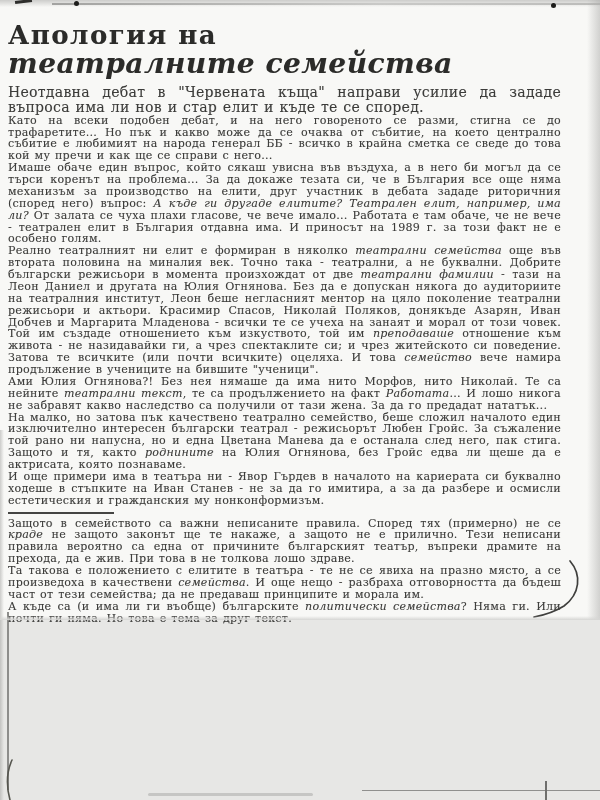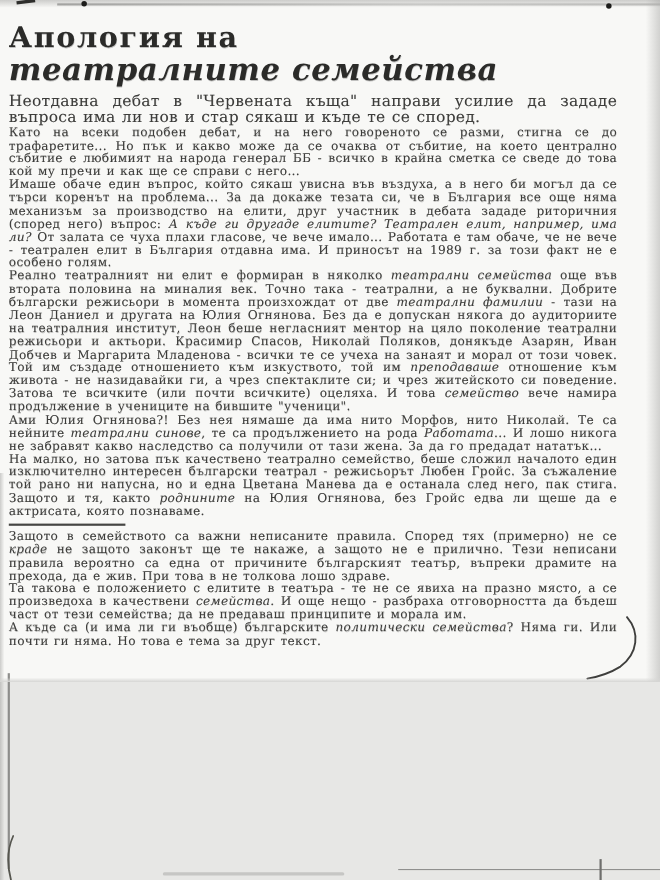--- a/index.html
+++ b/index.html
@@ -66,26 +66,27 @@
   <div class="reg-dot-left"></div>
   <div class="reg-dot-right"></div>
   <div class="right-edge"></div>
   <div class="left-edge"></div>
   <div class="left-margin-line"></div>
 
   <article>
     <h1>Апология на</h1>
     <h2>театралните семейства</h2>
     <div id="article-body">
-        <p class="para lead"><span>Неотдавна дебат в "</span><span class="b">Червената къща</span><span>" направи усилие да зададе въпроса има ли </span><span class="b">нов и стар сякаш</span><span> и къде те се според.</span></p>
+        <p class="para lead"><span>Неотдавна дебат в "</span><span class="b">Червената къща</span><span>" направи усилие да зададе въпроса има ли </span><span class="b">нов и стар елит</span><span> и къде те се според.</span></p>
         <p class="para"><span>Като на всеки подобен дебат, и на него говореното се разми, стигна се до трафаретите... Но пък и какво може да се очаква от събитие, на което централно събитие е любимият на народа генерал ББ - всичко в крайна сметка се сведе до това кой му пречи и как ще се справи с него...</span></p>
         <p class="para"><span>Имаше обаче един въпрос, който сякаш увисна във въздуха, а в него би могъл да се търси коренът на проблема... За да докаже тезата си, че в България все още няма механизъм за производство на елити, друг участник в дебата зададе риторичния (според него) въпрос: </span><span class="i">А къде ги другаде елитите? Театрален елит, например, има ли?</span><span> От залата се чуха плахи гласове, че вече имало... Работата е там обаче, че не </span><span class="b">вече</span><span> - театрален елит в България </span><span class="b">отдавна</span><span> има. И приносът на 1989 г. за този факт не е особено голям.</span></p>
         <p class="para"><span>Реално театралният ни елит е формиран в няколко </span><span class="i">театрални семейства</span><span> още във втората половина на миналия век. Точно така - театрални, а не буквални. Добрите български режисьори в момента произхождат от две </span><span class="i">театрални фамилии</span><span> - тази на </span><span class="b">Леон Даниел</span><span> и другата на </span><span class="b">Юлия Огнянова</span><span>. Без да е допускан някога до аудиториите на театралния институт, Леон беше негласният ментор на цяло поколение театрални режисьори и актьори. Красимир Спасов, Николай Поляков, донякъде Азарян, Иван Добчев и Маргарита Младенова - всички те се учеха на занаят и морал от този човек. Той им създаде отношението към изкуството, той им </span><span class="i">преподаваше</span><span> отношение към живота - не назидавайки ги, а чрез спектаклите си; и чрез житейското си поведение. Затова те всичките (или почти всичките) оцеляха. И това </span><span class="i">семейство</span><span> вече намира продължение в учениците на бившите "ученици".</span></p>
-        <p class="para"><span>Ами Юлия Огнянова?! Без нея нямаше да има нито Морфов, нито Николай. Те са нейните </span><span class="i">театрални синове</span><span>, те са продължението на рода </span><span class="i">Работата</span><span>... И лошо никога не забравят какво наследство са получили от тази жена. За да го предадат нататък...</span></p>
+        <p class="para"><span>Ами Юлия Огнянова?! Без нея нямаше да има нито Морфов, нито Николай. Те са нейните </span><span class="i">театрални текст</span><span>, те са продължението на факт </span><span class="i">Работата</span><span>... И лошо никога не забравят какво наследство са получили от тази жена. За да го предадат нататък...</span></p>
         <p class="para"><span>На малко, но затова пък качествено театрално семейство, беше сложил началото един изключително интересен български театрал - режисьорът </span><span class="b">Любен Гройс</span><span>. За съжаление той рано ни напусна, но и една Цветана Манева да е останала след него, пак стига. Защото и тя, както </span><span class="i">роднините</span><span> на Юлия Огнянова, без Гройс едва ли щеше да е актрисата, която познаваме.</span></p>
+        <p class="para"><span>И още примери има в театъра ни - Явор Гърдев в началото на кариерата си буквално ходеше в стъпките на </span><span class="b">Иван Станев</span><span> - не за да го имитира, а за да разбере и осмисли естетическия и гражданския му нонконформизъм.</span></p>
         <div class="rule"></div>
         <p class="para"><span>Защото в семейството са важни неписаните правила. Според тях (примерно) не се </span><span class="i">краде</span><span> не защото законът ще те накаже, а защото не е прилично. Тези неписани правила вероятно са една от причините българският театър, въпреки драмите на прехода, да е жив. При това в не толкова лошо здраве.</span></p>
         <p class="para"><span>Та такова е положението с елитите в театъра - те не се явиха на празно място, а се произведоха в качествени </span><span class="i">семейства</span><span>. И още нещо - разбраха отговорността да бъдеш част от тези семейства; да не предаваш принципите и морала им.</span></p>
         <p class="para"><span>А къде са (и има ли ги въобще) българските </span><span class="i">политически семейства</span><span>? Няма ги. Или почти ги няма. Но това е тема за друг текст.</span></p>
       </div>
   </article>
 
   <svg class="handwritten-mark" width="16" height="44" viewBox="0 0 16 44">
     <path d="M10,2 C5,13 4,27 8,42" stroke="#56564f" stroke-width="1.6" fill="none" stroke-linecap="round"></path>
   </svg>

